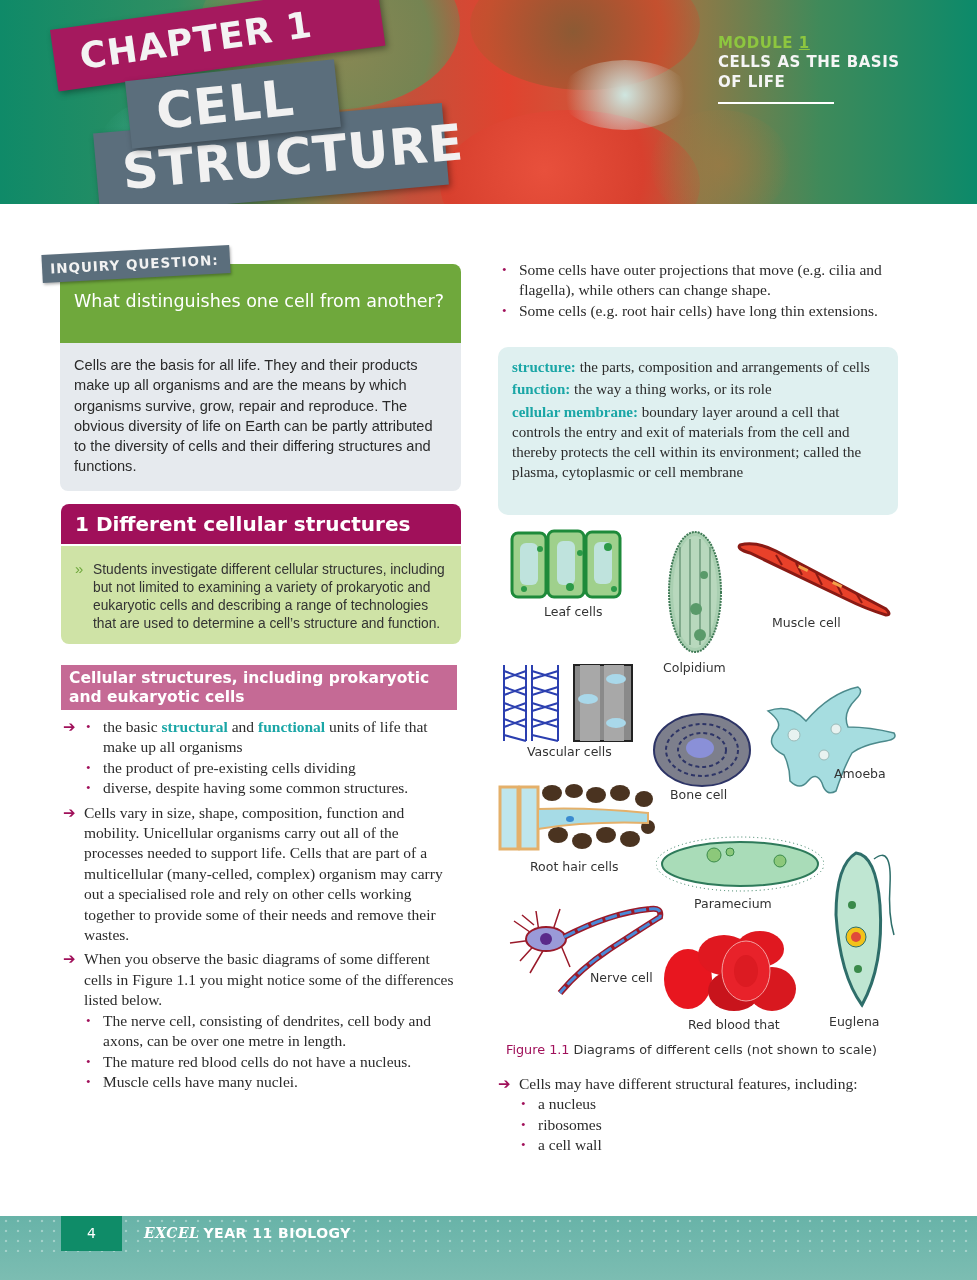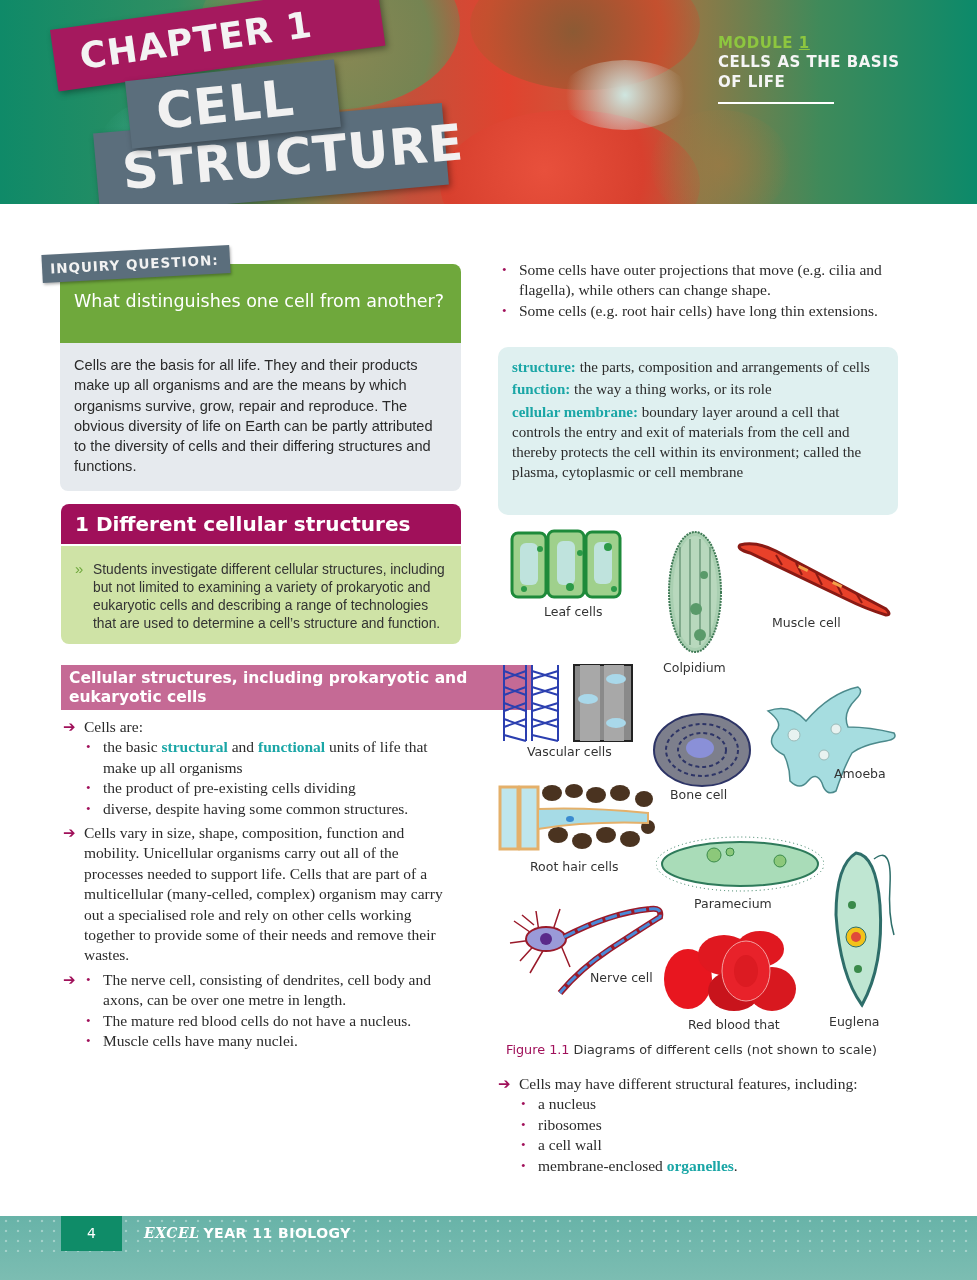--- a/index.html
+++ b/index.html
@@ -70,21 +70,21 @@
   }
   .sec-body {
     position: absolute; left: 61px; top: 546px; width: 400px; height: 98px;
     background: #cfe3a6; border-radius: 0 0 8px 8px; padding: 15px 14px 0 14px;
     font-family: "Liberation Sans", sans-serif; font-size: 13.8px; line-height: 18px; color: #333333;
   }
   .sec-body .raq { color: #6fa83c; position: absolute; left: 14px; top: 14px; font-size: 15px; }
   .sec-body .txt { padding-left: 18px; }
 
   .sub-head {
-    position: absolute; left: 61px; top: 665px; width: 472px; height: 45px;
+    position: absolute; left: 61px; top: 665px; width: 396px; height: 45px;
     background: #c56a95; color: #ffffff;
     font-family: "DejaVu Sans", sans-serif; font-weight: bold; font-size: 15.5px; line-height: 19px; padding: 4px 8px 0 8px;
   }
 
   .text-col { position: absolute; font-family: "Liberation Serif", serif; font-size: 15.5px; line-height: 20.4px; color: #2b2b2b; }
   .left-text { left: 63px; top: 717px; width: 395px; }
   .arrow-item { position: relative; padding-left: 21px; margin-bottom: 4px; }
   .arrow-item .arrow { position: absolute; left: 0; top: 0; color: #a0105a; font-family: "DejaVu Sans", sans-serif; font-weight: bold; font-size: 15px; }
   .bullets { list-style: none; margin-top: 0; }
   .bullets li { position: relative; padding-left: 19px; }
@@ -161,33 +161,33 @@
 <div class="sec-body">
   <span class="raq">»</span>
   <div class="txt">Students investigate different cellular structures, including but not limited to examining a variety of prokaryotic and eukaryotic cells and describing a range of technologies that are used to determine a cell’s structure and function.</div>
 </div>
 
 <div class="sub-head">Cellular structures, including prokaryotic and eukaryotic cells</div>
 
 <div class="text-col left-text">
   <div class="arrow-item">
     <span class="arrow">➔</span>
-    <div>Cells are:</div>
     <ul class="bullets">
       <li><span>the basic </span><span class="kw">structural</span><span> and </span><span class="kw">functional</span><span> units of life that make up all organisms</span></li>
       <li>the product of pre-existing cells dividing</li>
       <li>diverse, despite having some common structures.</li>
     </ul>
   </div>
   <div class="arrow-item">
     <span class="arrow">➔</span>
     <div>Cells vary in size, shape, composition, function and mobility. Unicellular organisms carry out all of the processes needed to support life. Cells that are part of a multicellular (many-celled, complex) organism may carry out a specialised role and rely on other cells working together to provide some of their needs and remove their wastes.</div>
   </div>
   <div class="arrow-item">
     <span class="arrow">➔</span>
+    <div>When you observe the basic diagrams of some different cells in Figure 1.1 you might notice some of the differences listed below.</div>
     <ul class="bullets">
       <li>The nerve cell, consisting of dendrites, cell body and axons, can be over one metre in length.</li>
       <li>The mature red blood cells do not have a nucleus.</li>
       <li>Muscle cells have many nuclei.</li>
     </ul>
   </div>
 </div>
 
 <div class="text-col right-top">
   <ul class="bullets" style="padding-left:2px">
@@ -347,21 +347,20 @@
 </div>
 
 <div class="text-col right-bottom">
   <div class="arrow-item">
     <span class="arrow">➔</span>
     <div>Cells may have different structural features, including:</div>
     <ul class="bullets">
       <li>a nucleus</li>
       <li>ribosomes</li>
       <li>a cell wall</li>
-      <li><span>membrane-enclosed </span><span class="kw">organelles</span><span>.</span></li>
     </ul>
   </div>
 </div>
 
 <div class="footer">
   <div class="dots"></div>
   <div class="page-box">4</div>
   <div class="book-title">
     <span class="brand">EXCEL</span><span>YEAR 11 BIOLOGY</span>
   </div>

